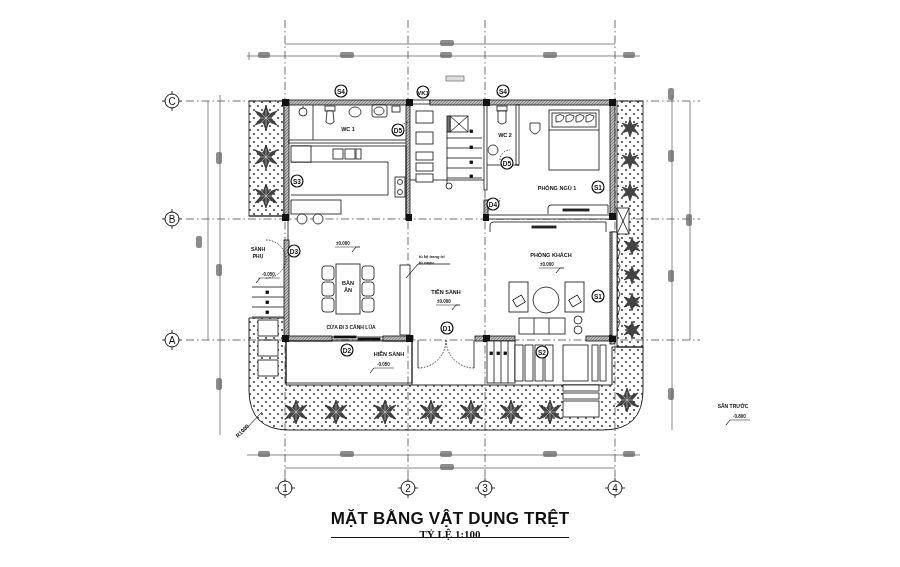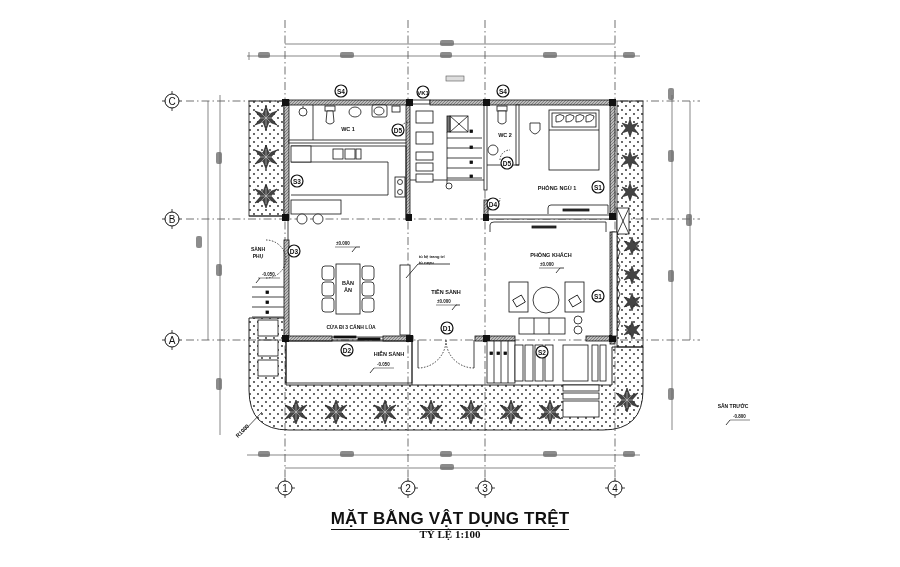--- a/index.html
+++ b/index.html
@@ -5,21 +5,21 @@
   html, body { margin: 0; padding: 0; background: #ffffff; }
   body { width: 900px; height: 567px; position: relative; overflow: hidden;
          font-family: "Liberation Sans", sans-serif; }
   #plan { position: absolute; left: 0; top: 0; width: 900px; height: 567px; }
   .lbl { font-family: "Liberation Sans", sans-serif; font-weight: bold; fill: #111; }
   .tag { font-family: "Liberation Sans", sans-serif; font-weight: bold; fill: #111; }
   .axis-t { font-family: "Liberation Sans", sans-serif; fill: #111; }
   .title { position: absolute; left: 0; width: 900px; text-align: center;
            font-family: "Liberation Sans", sans-serif; font-weight: bold; color: #111; }
   #t1 { top: 509px; font-size: 17px; letter-spacing: 0.2px; }
-  #t1 span { border-bottom: 1.5px solid #111; padding-bottom: 1px; }
+  #t1 span { border-bottom: 1.5px solid #111; padding-bottom: 9px; }
   #t2 { top: 528px; font-size: 11px; font-family: Liberation Serif, serif; }
 </style>
 </head>
 <body>
 
 <svg id="plan" viewBox="0 0 900 567" xmlns="http://www.w3.org/2000/svg">
   <defs>
     <pattern id="dots" width="8" height="8" patternUnits="userSpaceOnUse">
       <circle cx="2" cy="2" r="0.9" fill="#222"></circle>
       <circle cx="6" cy="6" r="0.9" fill="#222"></circle>

